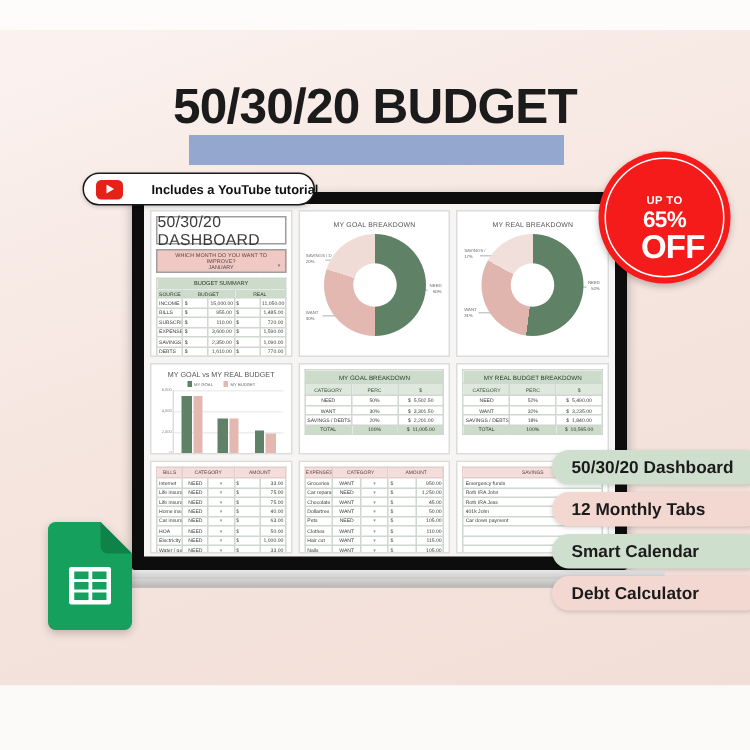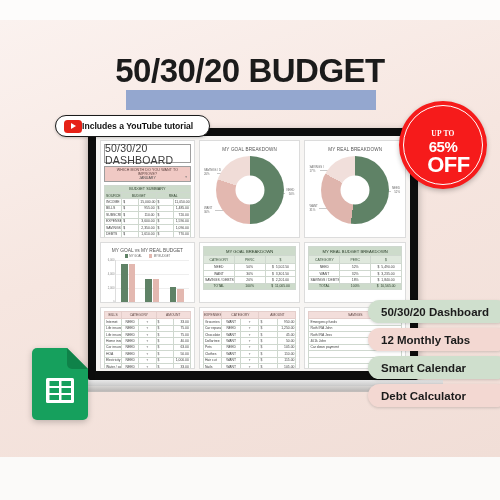--- a/index.html
+++ b/index.html
@@ -31,21 +31,21 @@
   }
   .subtitle {
     position:absolute; left:0; top:88px; width:500px; text-align:center;
     font-size:14px; font-weight:bold; color:#14161c;
   }
 
   
   .yt-pill {
     position:absolute; left:55px; top:115px; width:155px; height:22px;
     background:#fff; border:1.4px solid #1b1b1b; border-radius:13px;
-    display:flex; align-items:center; gap:0; padding:0 8px;
+    display:flex; align-items:center; gap:19px; padding:0 8px;
     box-shadow:0 1px 3px rgba(0,0,0,.2); z-index:40;
   }
   .yt-icon {
     width:18px; height:13px; background:#e62117; border-radius:3.5px;
     display:flex; align-items:center; justify-content:center; flex:0 0 auto;
   }
   .yt-icon i { width:0; height:0; border-left:5px solid #fff;
     border-top:3.2px solid transparent; border-bottom:3.2px solid transparent; display:block; }
   .yt-text { font-size:8.6px; font-weight:bold; color:#111; white-space:nowrap; }
 
@@ -55,21 +55,21 @@
     border-radius:50%; background:#f61b1b; z-index:60;
     box-shadow:0 2px 5px rgba(0,0,0,.25);
     display:flex; flex-direction:column; align-items:center; justify-content:center;
     color:#fff; text-align:center; line-height:1;
   }
   .sale::after {
     content:""; position:absolute; left:4px; top:4px; right:4px; bottom:4px;
     border:1.6px solid #fff; border-radius:50%;
   }
   .sale-1 { font-size:20px; font-weight:bold; letter-spacing:-0.3px; }
-  .sale-2 { font-size:7.5px; font-weight:bold; margin:16px 0 1px; letter-spacing:.3px;font-family:Liberation Serif, serif; }
+  .sale-2 { font-size:7.5px; font-weight:bold; margin:16px 0 1px; letter-spacing:.3px; }
   .sale-3 { font-size:15px; font-weight:bold; letter-spacing:-0.5px; }
   .sale-4 { font-size:22px; font-weight:bold; letter-spacing:-0.5px;margin-left:11px; }
 
   
   .laptop { position:absolute; left:88px; top:128px; width:330px; height:284px; z-index:10; }
   .lap-lid {
     position:absolute; left:0; top:0; width:330px; height:252px;
     background:#0d0d0d; border-radius:7px 7px 2px 2px; padding:8px 8px 9px;
     box-shadow:0 3px 8px rgba(0,0,0,.3);
   }

